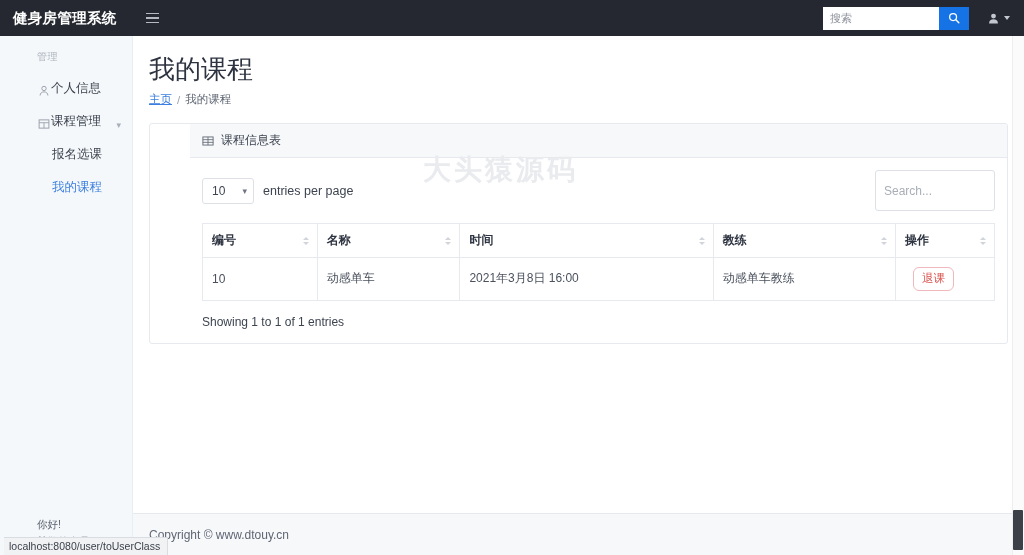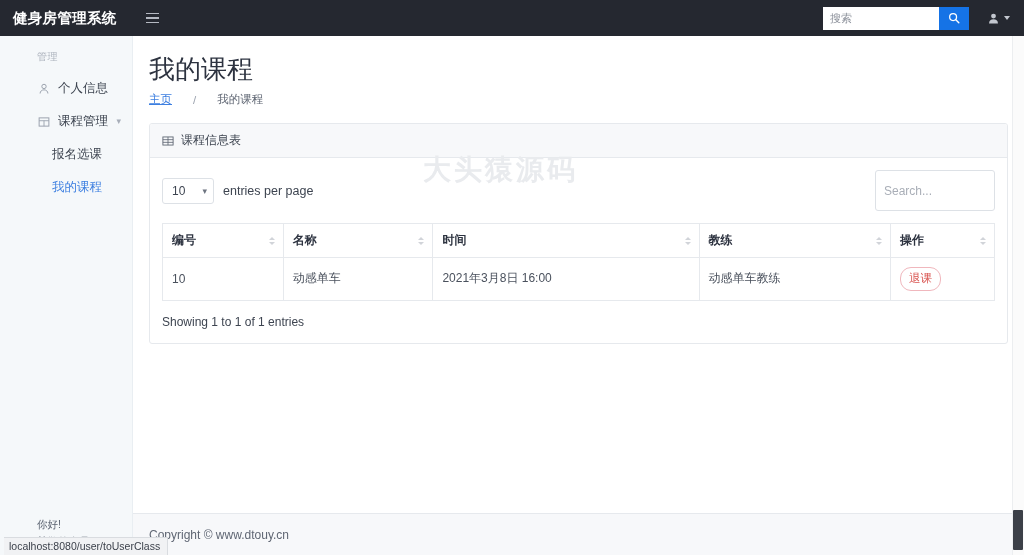--- a/index.html
+++ b/index.html
@@ -52,48 +52,48 @@
   .sidebar {
     width: 133px; flex: 0 0 133px; background: #f5f8fa;
     border-right: 1px solid #e9eef2; display: flex; flex-direction: column;
     position: relative;
     padding-left: 26px;
   }
   .side-section-title {
     font-size: 10px; color: #adb3bd; padding: 14px 0 8px 11px; letter-spacing: .5px;
   }
   .side-item {
-    display: flex; align-items: center; gap: 8px;
+    display: flex; align-items: flex-end; gap: 1px;
     padding: 8px 11px; font-size: 12.5px; color: #3d4450; cursor: pointer;
     position: relative;
   }
   .side-item .ico { width: 13px; display: flex; justify-content: center; color: #9aa1ad; }
   .side-item .chev { margin-left: auto; color: #a8aeb9; font-size: 9px; line-height: 1; }
   .side-sub {
     display: block; padding: 8px 11px 8px 26px; font-size: 12.5px;
     color: #3d4450; cursor: pointer; text-decoration: none;
   }
   .side-sub.active { color: #3d7fe0; }
 
   .side-bottom { margin-top: auto; padding: 0 0 6px 11px; }
   .side-bottom .hello { font-size: 10.5px; color: #5a6270; line-height: 1.55; }
   .side-bottom .member { font-size: 10.5px; color: #5a6270; line-height: 1.55; }
 
   
   .main { flex: 1 1 auto; background: #ffffff; display: flex; flex-direction: column; min-width: 0; position: relative; }
   .content { padding: 18px 16px 0 16px; flex: 1 1 auto; overflow: hidden; position: relative; }
   .page-title { font-size: 26px; color: #2d3340; font-weight: normal; line-height: 1.2; }
-  .breadcrumb { margin-top: 7px; font-size: 11.5px; color: #5f6673; display: flex; gap: 21px; align-items: center; }
+  .breadcrumb { margin-top: 7px; font-size: 11.5px; color: #5f6673; display: flex; gap: 5px; align-items: center; }
   .breadcrumb a { color: #3d7fe0; text-decoration: underline; }
   .breadcrumb .sep { color: #9aa1ad; }
 
   
   .card {
     margin-top: 16px; background: #ffffff; border: 1px solid #e6e9ed;
-    border-radius: 3px; overflow: hidden;
+    border-radius: 3px; overflow: hidden; padding-left: 40px;
   }
   .card-head {
     background: #f7f8fa; border-bottom: 1px solid #e6e9ed;
     padding: 8px 12px; font-size: 12px; color: #3d4450;
     display: flex; align-items: center; gap: 7px;
   }
   .card-body { padding: 12px 12px 14px 12px; position: relative; }
 
   .table-controls { display: flex; align-items: center; justify-content: space-between; margin-bottom: 12px; }
   .len-group { display: flex; align-items: center; gap: 9px; }
@@ -127,22 +127,22 @@
   .sort-ico {
     position: absolute; right: 8px; top: 50%; transform: translateY(-50%);
     display: flex; flex-direction: column; gap: 2px; opacity: .45;
   }
   .sort-ico i { display: block; width: 0; height: 0; border-left: 3px solid transparent; border-right: 3px solid transparent; }
   .sort-ico i.up { border-bottom: 3.5px solid #9aa1ad; }
   .sort-ico i.dn { border-top: 3.5px solid #9aa1ad; }
 
   .btn-danger-outline {
     display: inline-block; border: 1px solid #f0b7bd; background: #fff;
-    color: #d9534f; font-size: 11.5px; padding: 3px 8px; border-radius: 11px;
-    cursor: pointer; font-family: inherit; line-height: 1.35;
+    color: #d9534f; font-size: 11.5px; padding: 3px 8px; border-radius: 6px;
+    cursor: pointer; font-family: inherit; line-height: 1.35; margin-left: 8px;
   }
   .table-info { margin-top: 14px; font-size: 12px; color: #3d4450; }
 
   .watermark {
     position: absolute; left: 290px; top: 115px;
     font-size: 28px; font-weight: bold; color: #e9ebee;
     letter-spacing: 3px; pointer-events: none; user-select: none; white-space: nowrap;
   }
 
   

